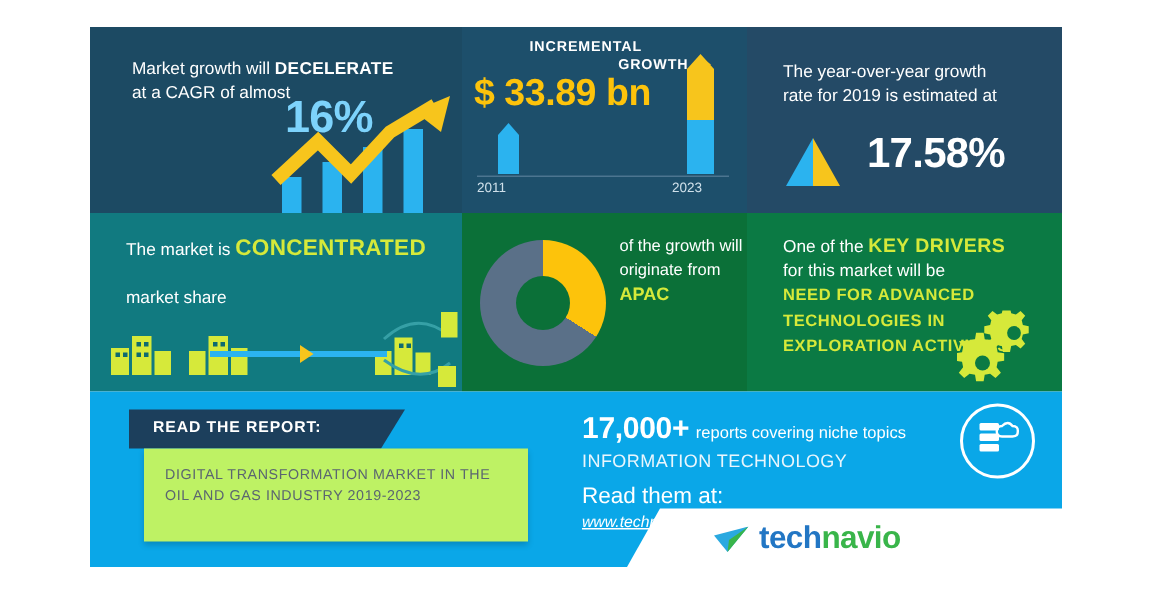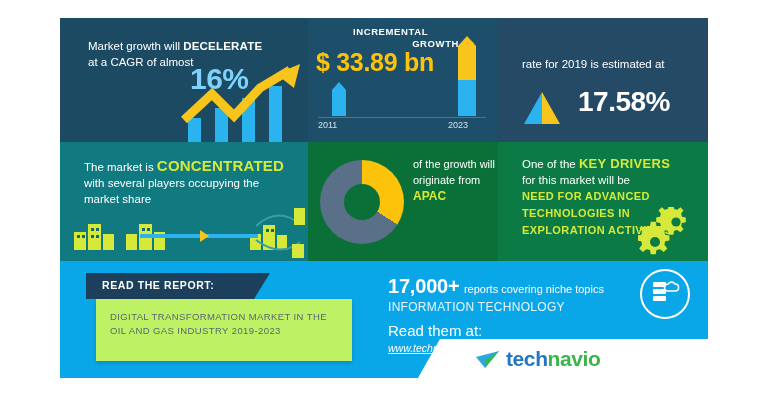--- a/index.html
+++ b/index.html
@@ -130,35 +130,35 @@
             <rect x="0" y="44" width="18" height="36" fill="#2bb3ef"></rect>
           </svg>
         </div>
         <div class="axis"></div>
         <div class="yr yr-a">2011</div>
         <div class="yr yr-b">2023</div>
       </div>
 
       <div class="p-tr">
         <div class="txt tr-copy">
-          <br>
+          <span>The year-over-year growth</span><br>
           <span>rate for 2019 is estimated at</span>
         </div>
         <div class="tri-icon"></div>
         <div class="tri-icon2"></div>
         <div class="pct1758">17.58%</div>
       </div>
     </div>
 
     <div class="row2">
 
       <div class="p-ml">
         <div class="txt ml-copy">
           <span>The market is </span><span class="hl-y">CONCENTRATED</span><br>
-          <span>with several players occupying the</span><br>
+          <br>
           <span>market share</span>
         </div>
         <div class="bldgs">
           <svg width="248" height="55">
             <g fill="#d6e93a">
               <rect x="14" y="28" width="12" height="18"></rect>
                 <rect x="28" y="20" width="13" height="26"></rect>
                 <rect x="43" y="30" width="11" height="16"></rect>
               <rect x="66" y="30" width="11" height="16"></rect>
                 <rect x="79" y="20" width="13" height="26"></rect>

